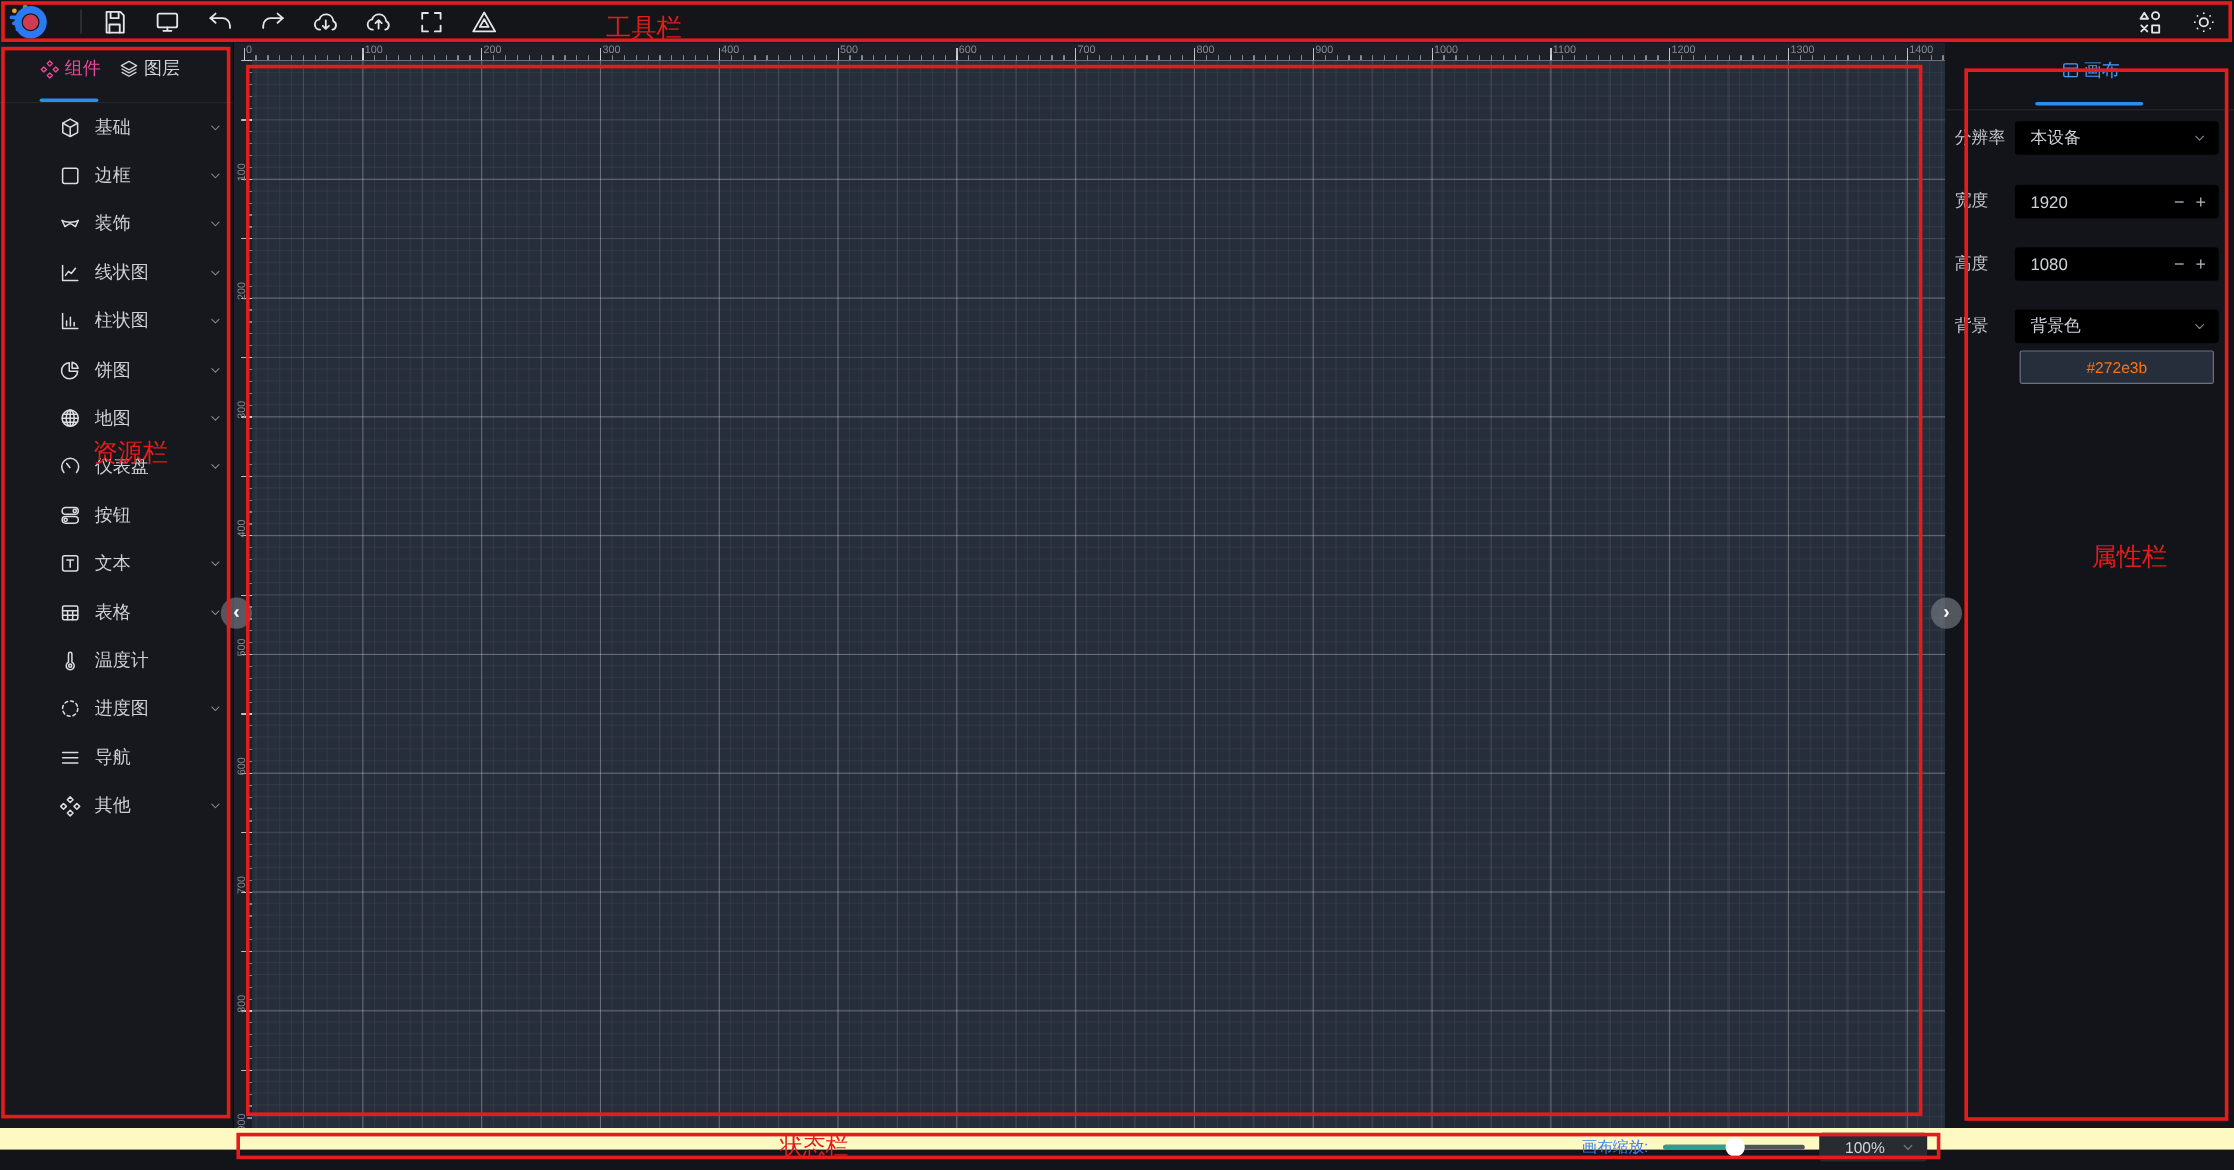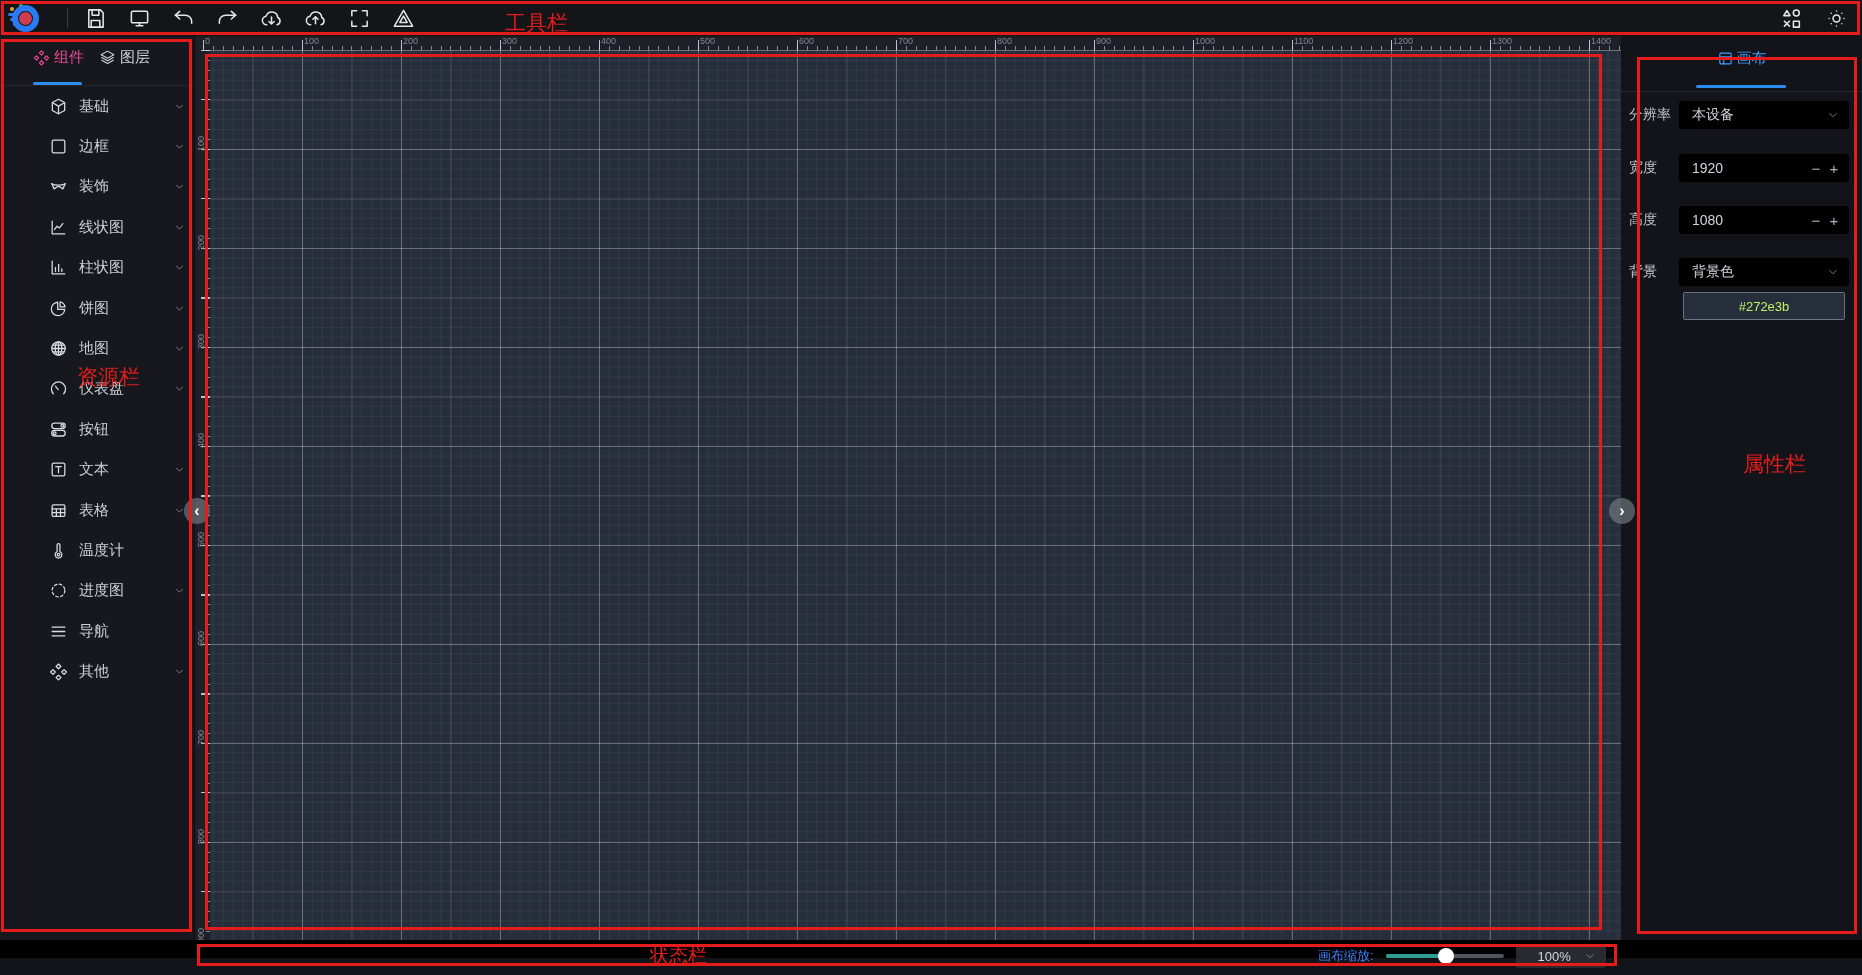--- a/index.html
+++ b/index.html
@@ -80,24 +80,24 @@
   .pdivider{position:absolute;left:0;top:55px;width:100%;height:1px;background:#26262c;}
   .prow{position:absolute;left:0;width:100%;height:28px;}
   .plabel{position:absolute;left:8px;top:5px;font-size:14px;color:#c3c7cd;}
   .pselect,.pstepper{position:absolute;left:58px;top:0;width:170px;height:28px;background:#000000;
         border-radius:3px;box-sizing:border-box;display:flex;align-items:center;font-size:14px;color:#cfd3d8;cursor:pointer;}
   .pselect span:first-child,.pval{padding-left:13px;flex:1;text-align:left;}
   .sel-chev{width:14px;height:14px;color:#7d828a;margin-right:9px;flex:none;}
   .step{width:18px;text-align:center;color:#aeb3ba;font-size:15px;cursor:pointer;flex:none;}
   .step.plus{margin-right:6px;}
   .pswatch{position:absolute;left:62px;top:256px;width:160px;height:26px;border:1px solid #697183;border-radius:2px;
-        display:flex;align-items:center;justify-content:center;font-size:13px;color:#bef264;cursor:pointer;}
-
-  
-  #statusbar{position:absolute;left:0;top:940px;width:1862px;height:18px;background:#000000;}
+        display:flex;align-items:center;justify-content:center;font-size:13px;color:#f97316;cursor:pointer;}
+
+  
+  #statusbar{position:absolute;left:0;top:940px;width:1862px;height:18px;background:#fef9c3;}
   .zoom-group{position:absolute;left:1318px;top:5px;height:22px;display:flex;align-items:center;gap:12px;}
   .zoom-label{font-size:13px;color:#3e7ffa;}
   .slider{position:relative;width:118px;height:4px;background:#50545b;border-radius:2px;cursor:pointer;}
   .slider-fill{position:absolute;left:0;top:0;height:4px;width:60px;background:#2f9e92;border-radius:2px;}
   .slider-thumb{position:absolute;left:52px;top:-6px;width:16px;height:16px;background:#ffffff;border-radius:50%;cursor:grab;}
   .zoom-select{position:relative;width:90px;height:24px;background:#292b31;border-radius:3px;display:flex;
         align-items:center;font-size:13px;color:#d2d5da;cursor:pointer;}
   .zoom-select span:first-child{flex:1;text-align:center;padding-left:10px;}
 
   

